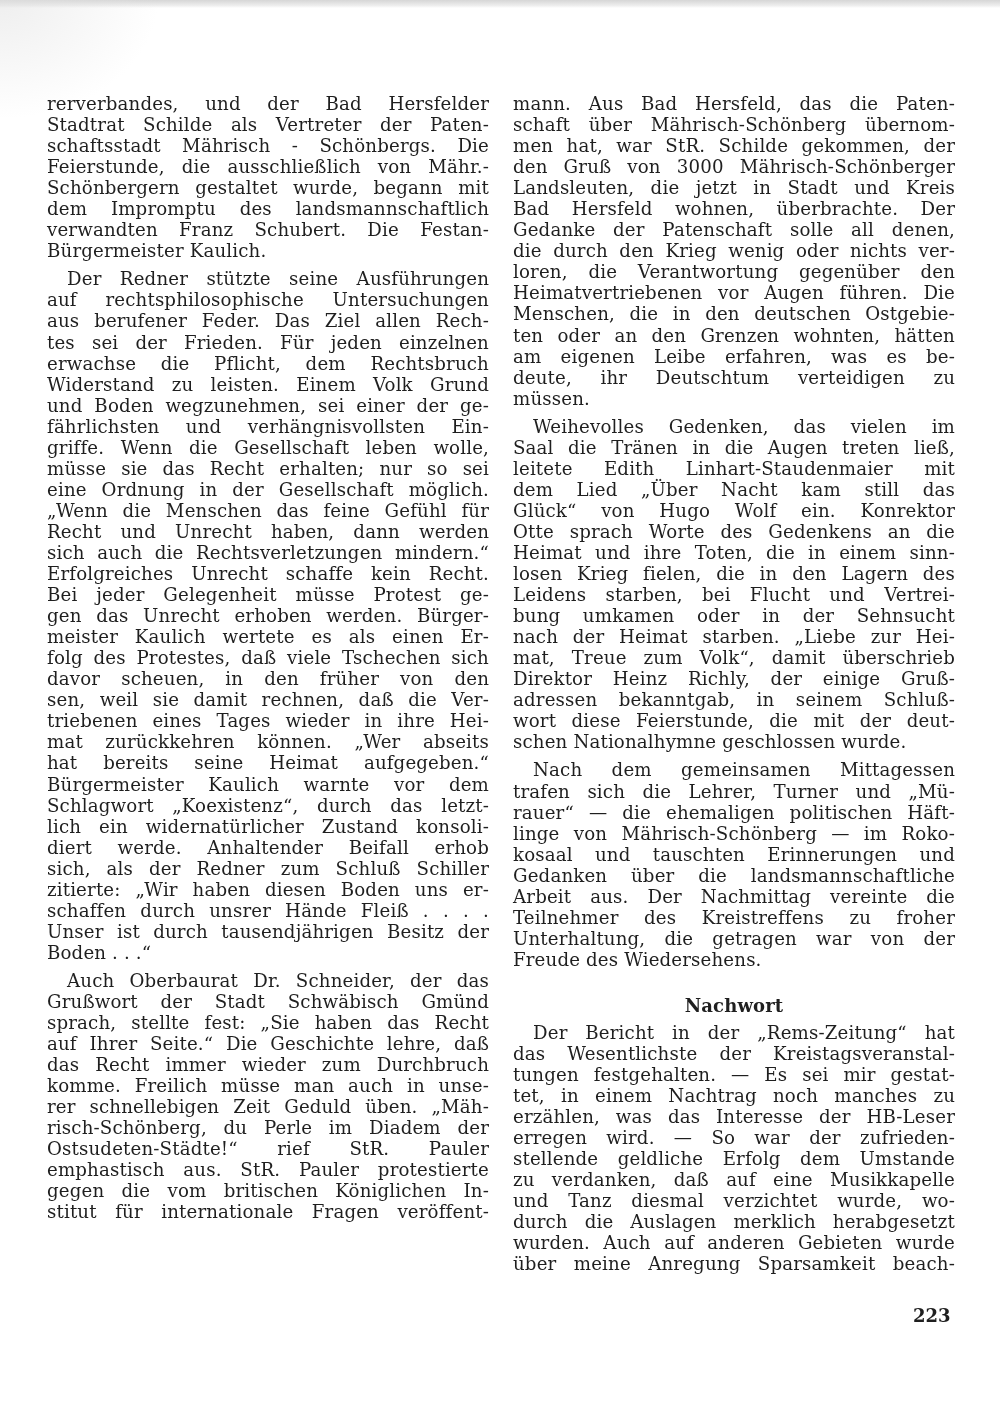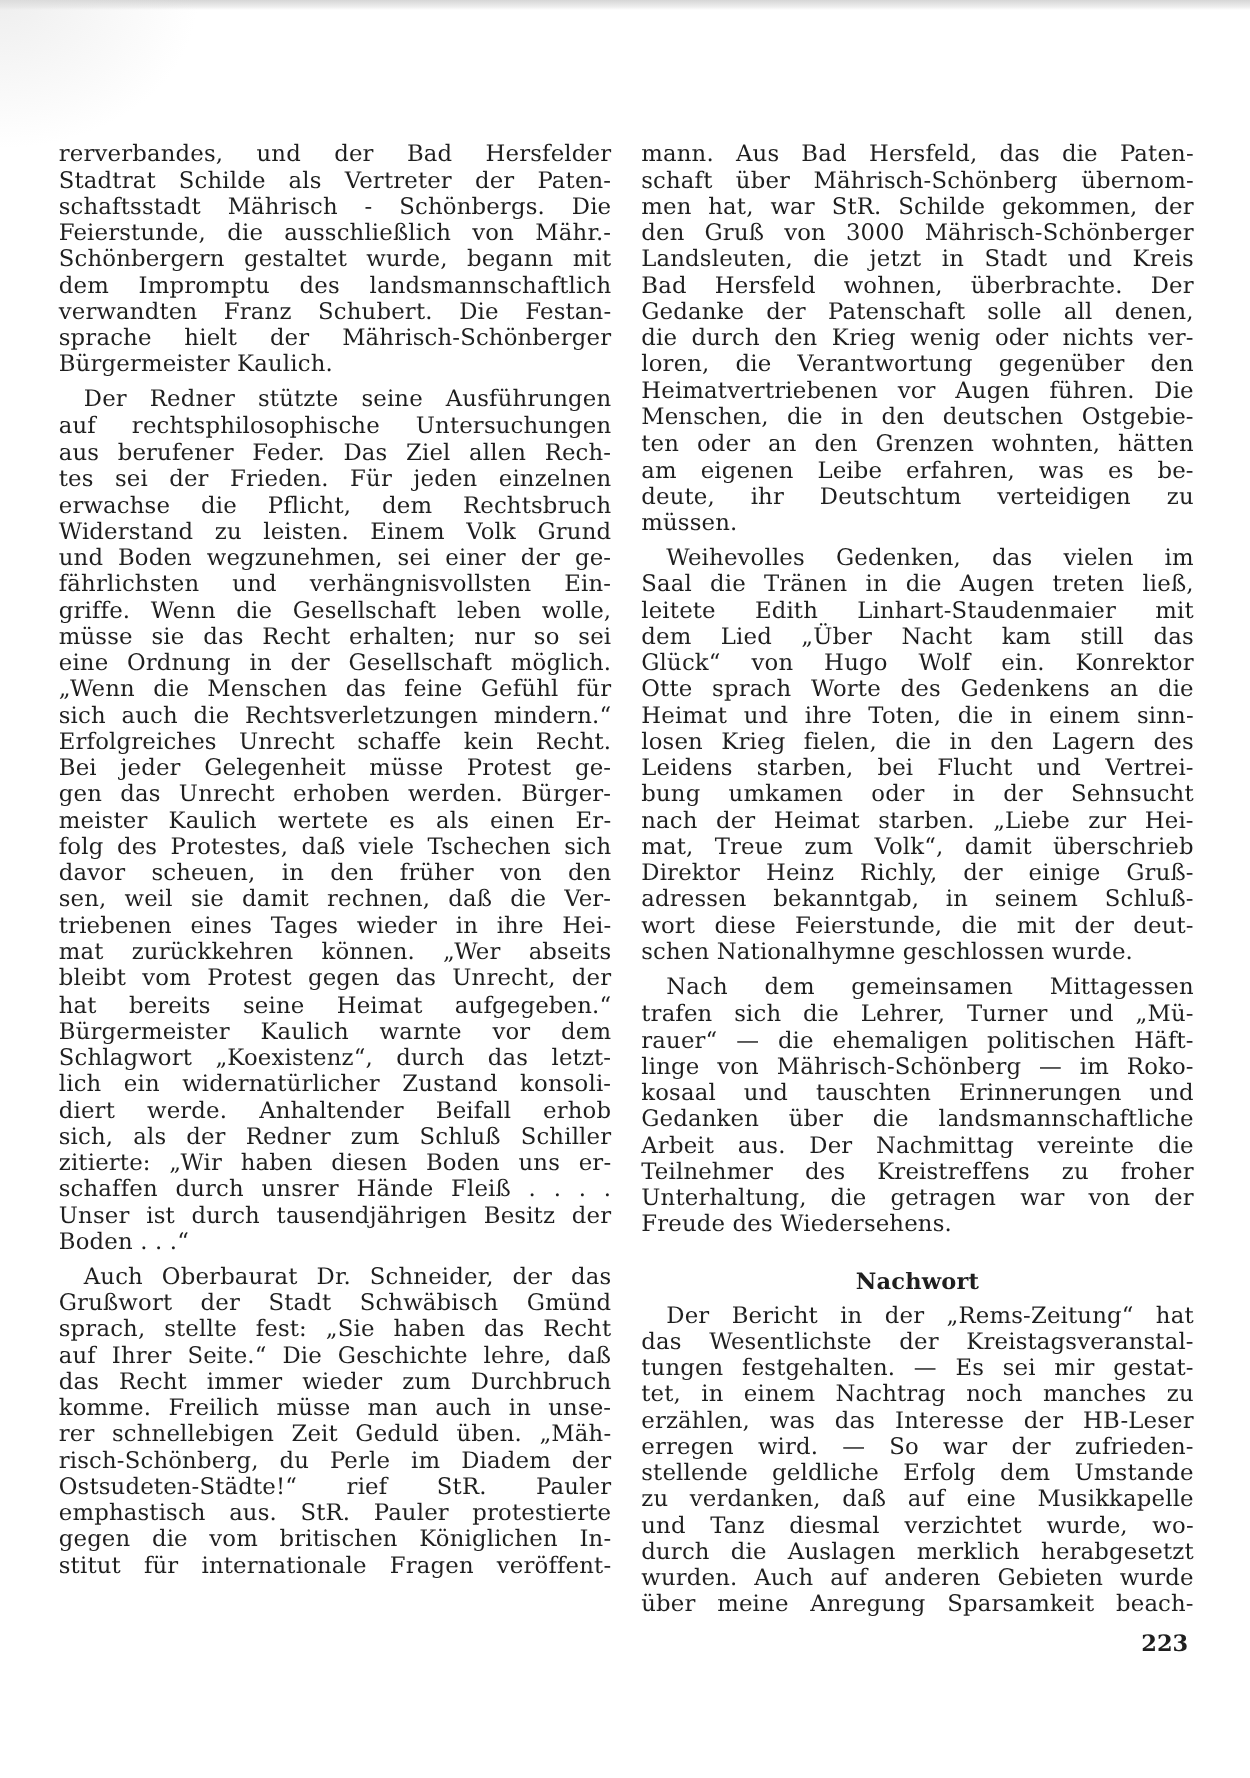--- a/index.html
+++ b/index.html
@@ -22,21 +22,21 @@
       background: linear-gradient(to bottom, #d6d6d6, #eeeeee 70%, #ffffff);
     }
     .page-shade {
       position: absolute;
       left: 0; top: 0;
       width: 160px; height: 120px;
       background: radial-gradient(ellipse at 0 0, rgba(225,225,225,0.55), rgba(255,255,255,0) 70%);
     }
     .column {
       position: absolute;
-      top: 113px;
+      top: 93px;
       width: 442px;
       font-size: 18.2px;
       line-height: 21.05px;
       letter-spacing: 0.15px;
     }
     .col-left { left: 47px; }
     .col-right { left: 513px; }
     .line {
       display: block;
       white-space: nowrap;
@@ -78,47 +78,46 @@
 
 <div class="column col-left">
   <div class="para no-indent">
       <span class="line">rerverbandes, und der Bad Hersfelder</span>
       <span class="line">Stadtrat Schilde als Vertreter der Paten-</span>
       <span class="line">schaftsstadt Mährisch - Schönbergs. Die</span>
       <span class="line">Feierstunde, die ausschließlich von Mähr.-</span>
       <span class="line">Schönbergern gestaltet wurde, begann mit</span>
       <span class="line">dem Impromptu des landsmannschaftlich</span>
       <span class="line">verwandten Franz Schubert. Die Festan-</span>
-      <span class="line">sprache hielt der Mährisch-Schönberger</span>
       <span class="line last">Bürgermeister Kaulich.</span>
     </div>
   <div class="para">
       <span class="line">Der Redner stützte seine Ausführungen</span>
       <span class="line">auf rechtsphilosophische Untersuchungen</span>
       <span class="line">aus berufener Feder. Das Ziel allen Rech-</span>
       <span class="line">tes sei der Frieden. Für jeden einzelnen</span>
       <span class="line">erwachse die Pflicht, dem Rechtsbruch</span>
       <span class="line">Widerstand zu leisten. Einem Volk Grund</span>
       <span class="line">und Boden wegzunehmen, sei einer der ge-</span>
       <span class="line">fährlichsten und verhängnisvollsten Ein-</span>
       <span class="line">griffe. Wenn die Gesellschaft leben wolle,</span>
       <span class="line">müsse sie das Recht erhalten; nur so sei</span>
       <span class="line">eine Ordnung in der Gesellschaft möglich.</span>
       <span class="line">„Wenn die Menschen das feine Gefühl für</span>
+      <span class="line">Recht und Unrecht haben, dann werden</span>
       <span class="line">sich auch die Rechtsverletzungen mindern.“</span>
       <span class="line">Erfolgreiches Unrecht schaffe kein Recht.</span>
       <span class="line">Bei jeder Gelegenheit müsse Protest ge-</span>
       <span class="line">gen das Unrecht erhoben werden. Bürger-</span>
       <span class="line">meister Kaulich wertete es als einen Er-</span>
       <span class="line">folg des Protestes, daß viele Tschechen sich</span>
       <span class="line">davor scheuen, in den früher von den</span>
       <span class="line">sen, weil sie damit rechnen, daß die Ver-</span>
       <span class="line">triebenen eines Tages wieder in ihre Hei-</span>
       <span class="line">mat zurückkehren können. „Wer abseits</span>
-      <span class="line">bleibt vom Protest gegen das Unrecht, der</span>
       <span class="line">hat bereits seine Heimat aufgegeben.“</span>
       <span class="line">Bürgermeister Kaulich warnte vor dem</span>
       <span class="line">Schlagwort „Koexistenz“, durch das letzt-</span>
       <span class="line">lich ein widernatürlicher Zustand konsoli-</span>
       <span class="line">diert werde. Anhaltender Beifall erhob</span>
       <span class="line">sich, als der Redner zum Schluß Schiller</span>
       <span class="line">zitierte: „Wir haben diesen Boden uns er-</span>
       <span class="line">schaffen durch unsrer Hände Fleiß . . . .</span>
       <span class="line">Unser ist durch tausendjährigen Besitz der</span>
       <span class="line last">Boden . . .“</span>

